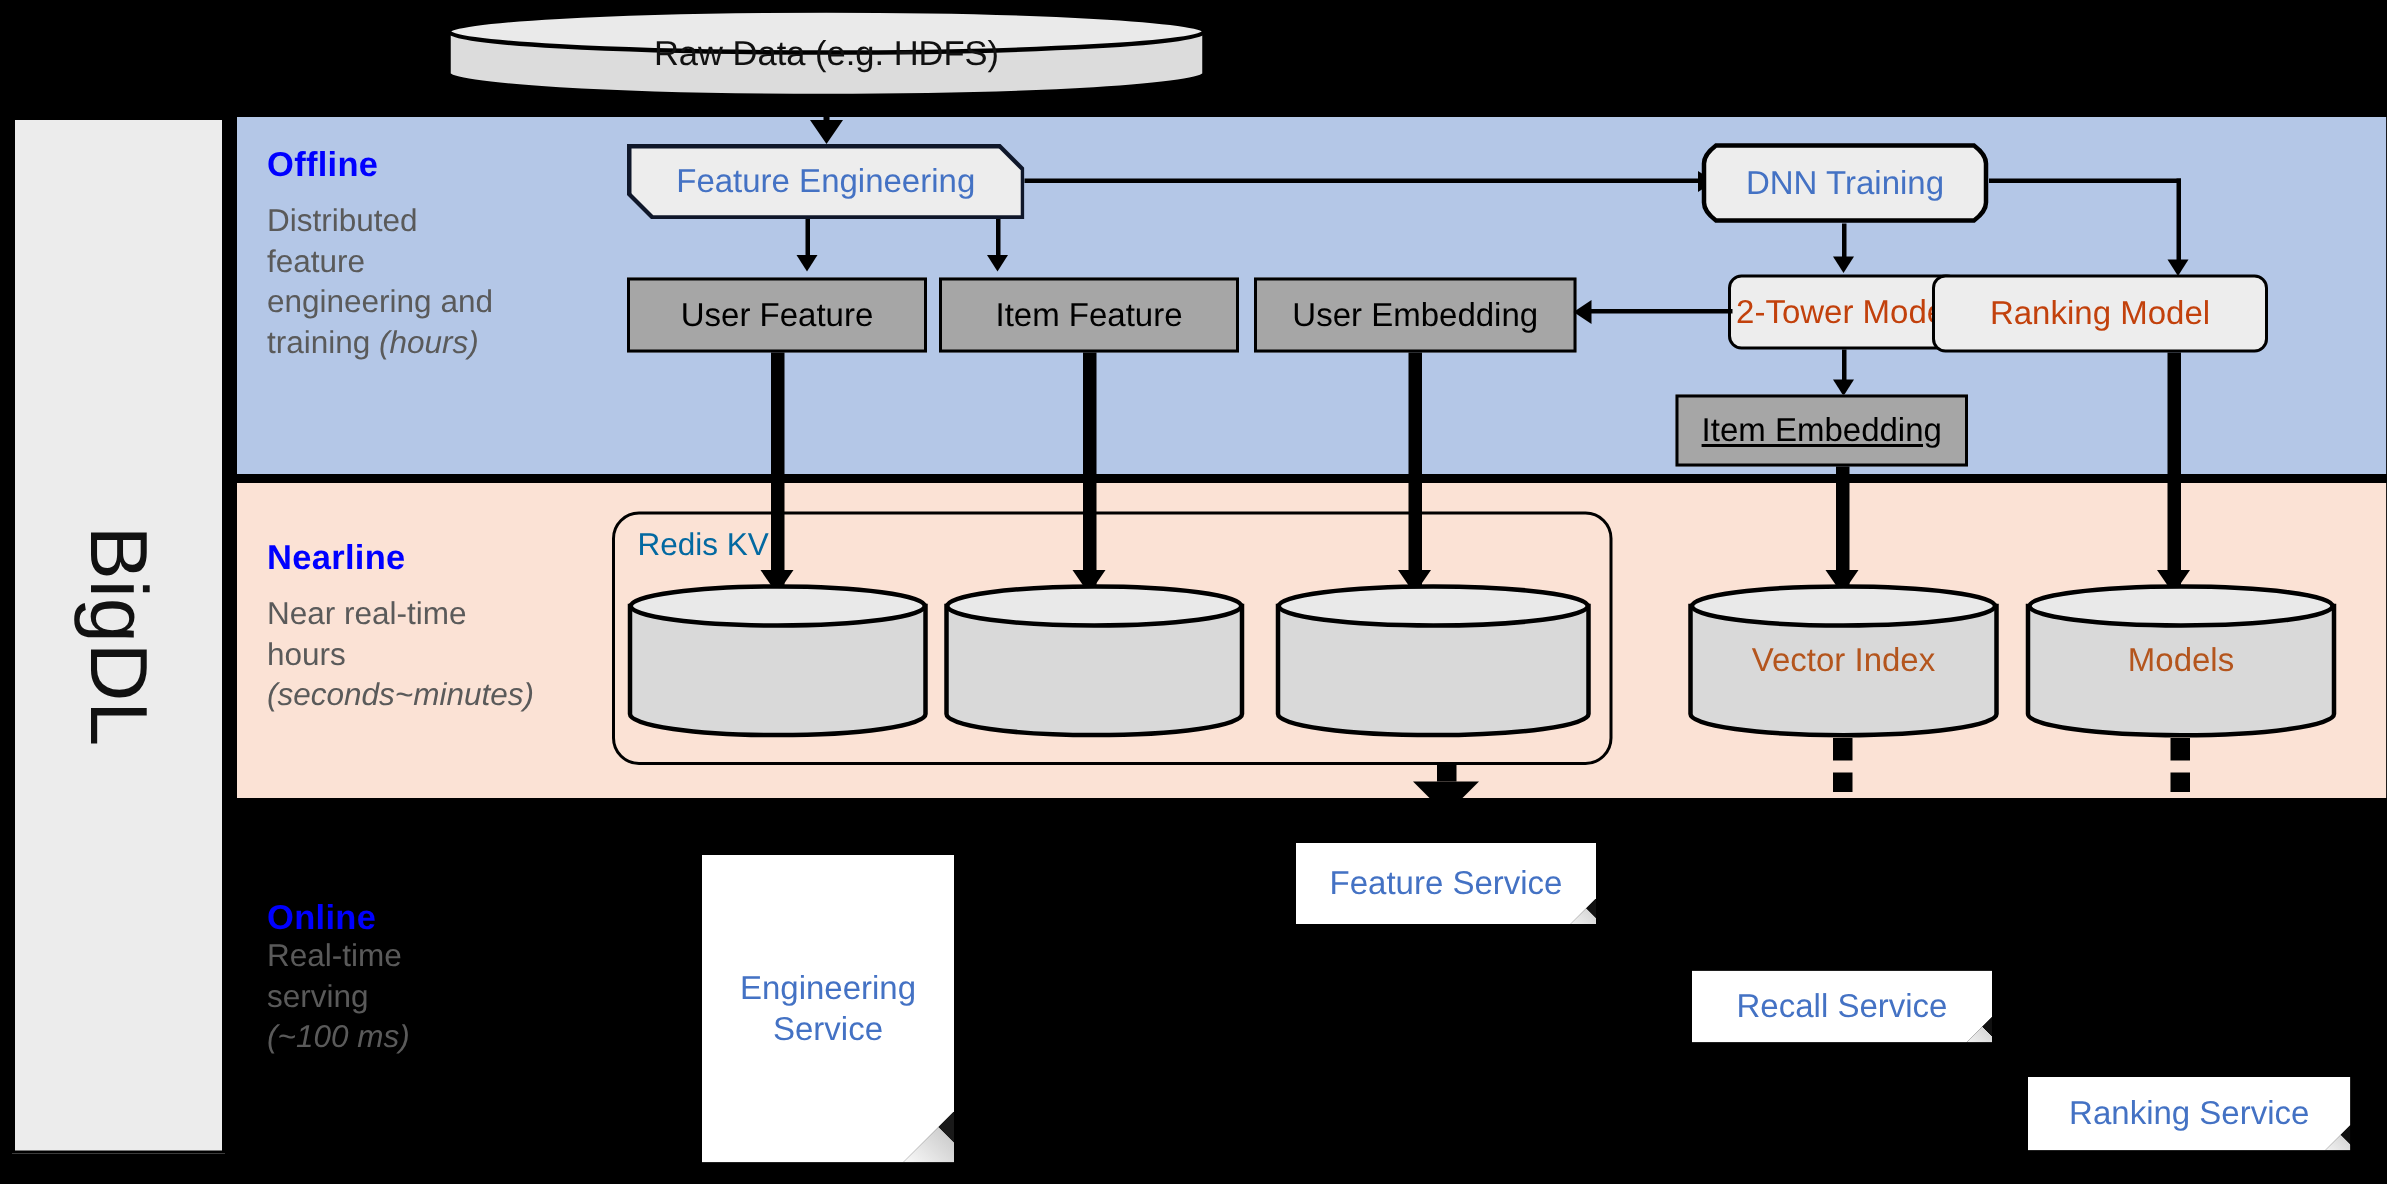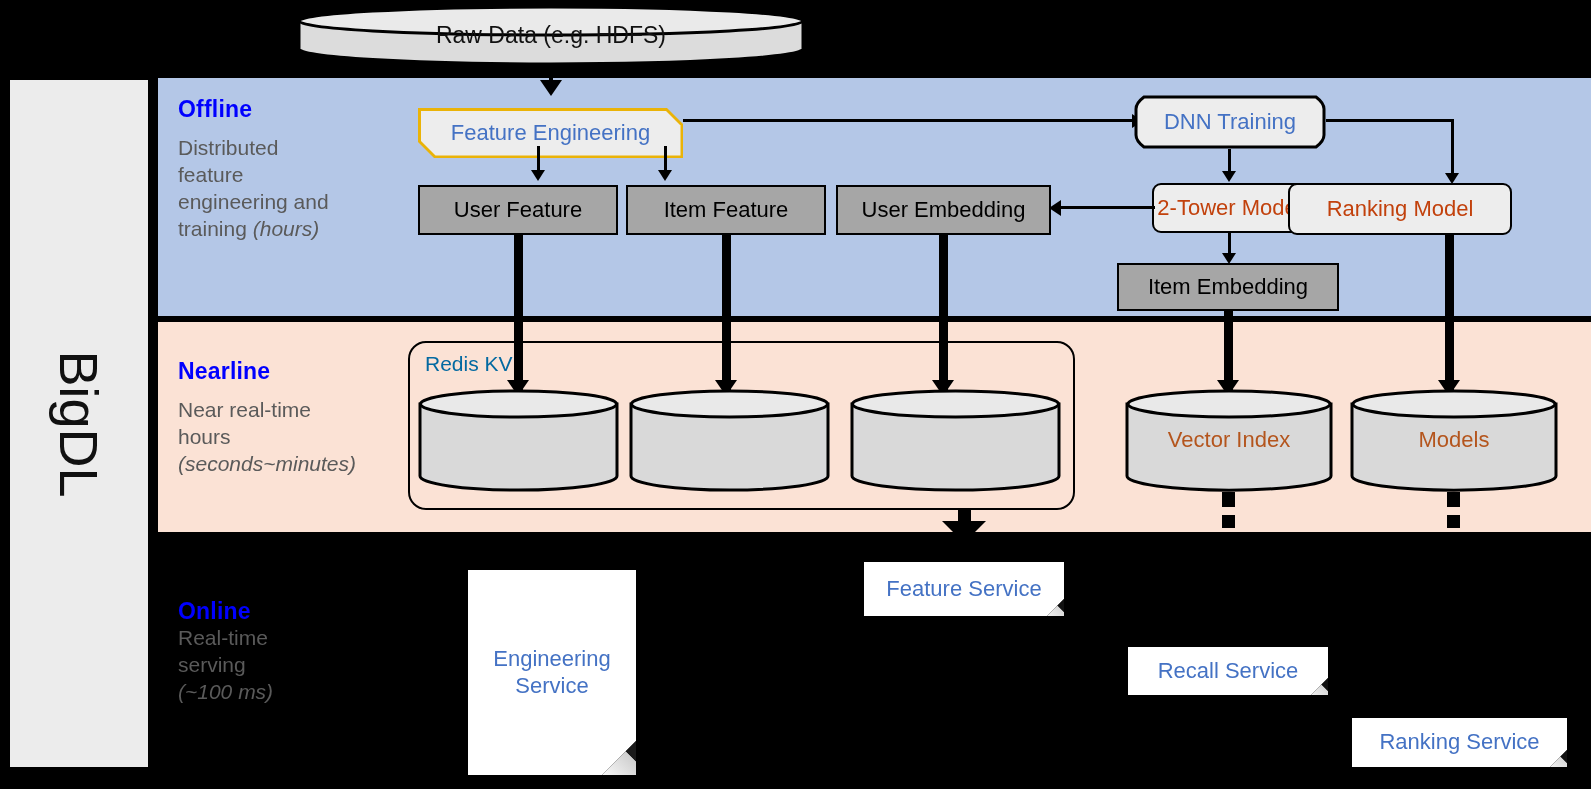--- a/index.html
+++ b/index.html
@@ -52,23 +52,22 @@
   .proc-box{
     background:#ededed;border:2.5px solid #000;
     font-size:22px;
   }
   .rounded{border-radius:9px;}
   .green-txt{color:#c2410c;text-align:right;}
 
   
   #n-feature-eng{
     clip-path:polygon(0 0, calc(100% - 16px) 0, 100% 16px, 100% 100%, 16px 100%, 0 calc(100% - 16px));
-    border:none;background:#eab308;
+    border:none;background:#0f172a;
     padding:0;
-    margin-top:12px;
   }
   #n-feature-eng .inner{
     position:absolute;inset:2.5px;
     clip-path:polygon(0 0, calc(100% - 15px) 0, 100% 15px, 100% 100%, 15px 100%, 0 calc(100% - 15px));
     background:#ededed;
     display:flex;align-items:center;justify-content:center;
     font-size:22px;color:#4472c4;
   }
 
   
@@ -247,21 +246,21 @@
   <div class="node proc-box rounded green-txt" style="left:1288px;top:183px;width:224px;height:52px;">
     <span>Ranking Model</span>
   </div>
 
   <div class="thin-line" style="left:1060px;top:206px;width:95px;height:3px;"></div>
   <div class="arrow-left-thin" style="left:1049px;top:200px;"></div>
 
   <div class="thin-line" style="left:1228px;top:233px;width:3px;height:24px;"></div>
   <div class="arrow-down-thin" style="left:1222px;top:253px;"></div>
 
-  <div class="node gray-box" style="left:1117px;top:263px;width:222px;height:48px;">
+  <div class="node gray-box" style="left:1117px;top:263px;width:195px;height:48px;text-decoration:underline;">
     <span>Item Embedding</span>
   </div>
 
   <div class="thick-line" style="left:514px;top:235px;width:9px;height:157px;"></div>
   <div class="arrow-down-thick" style="left:507px;top:380px;"></div>
 
   <div class="thick-line" style="left:722px;top:235px;width:9px;height:157px;"></div>
   <div class="arrow-down-thick" style="left:715px;top:380px;"></div>
 
   <div class="thick-line" style="left:939px;top:235px;width:9px;height:157px;"></div>

